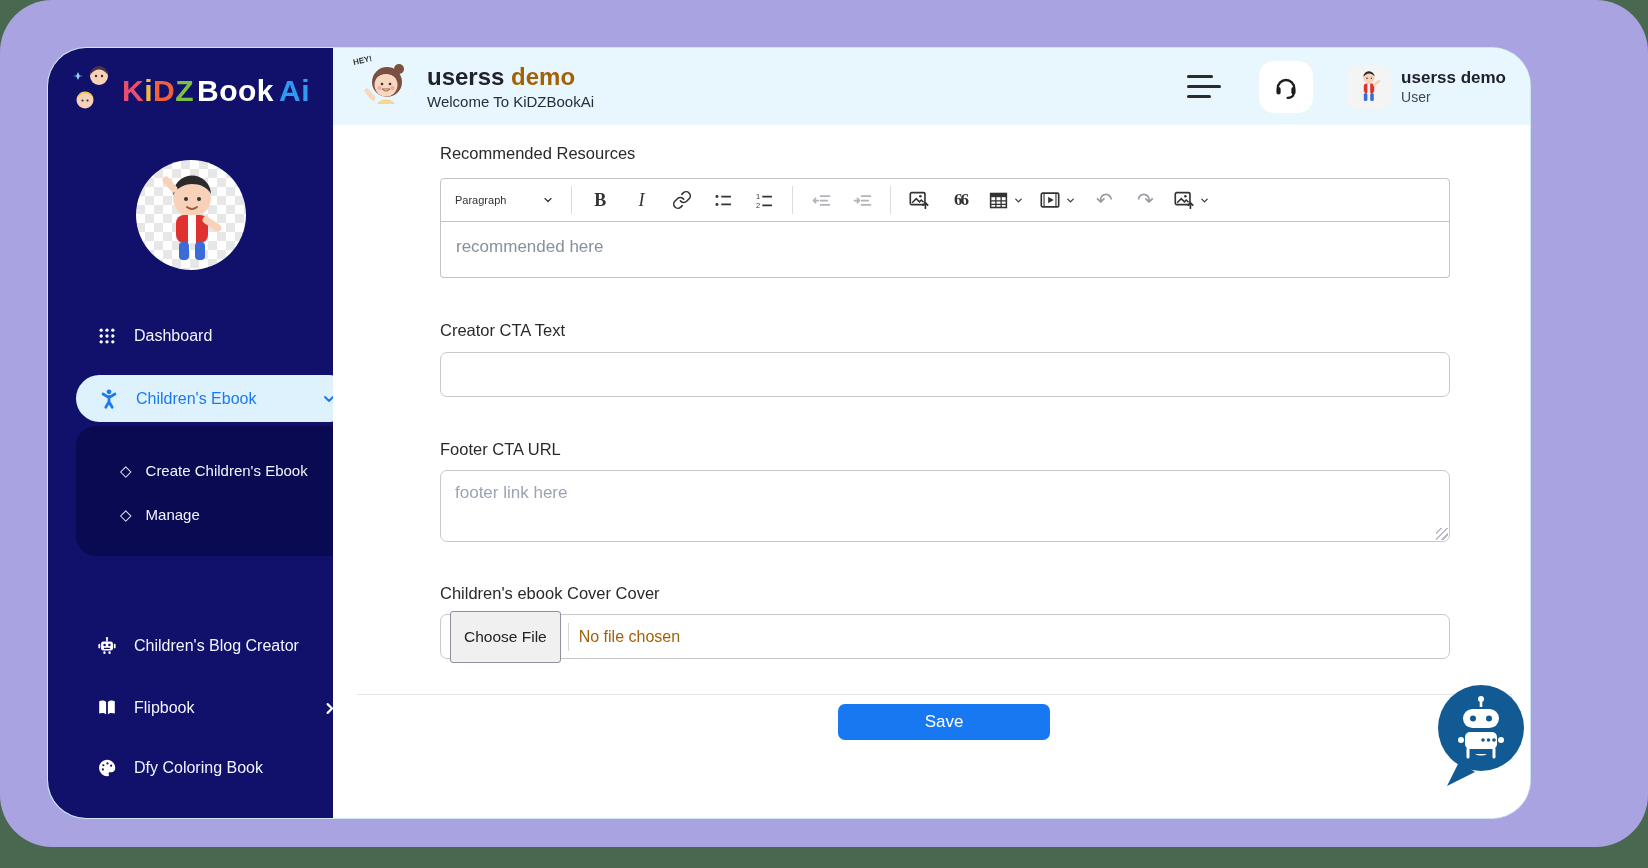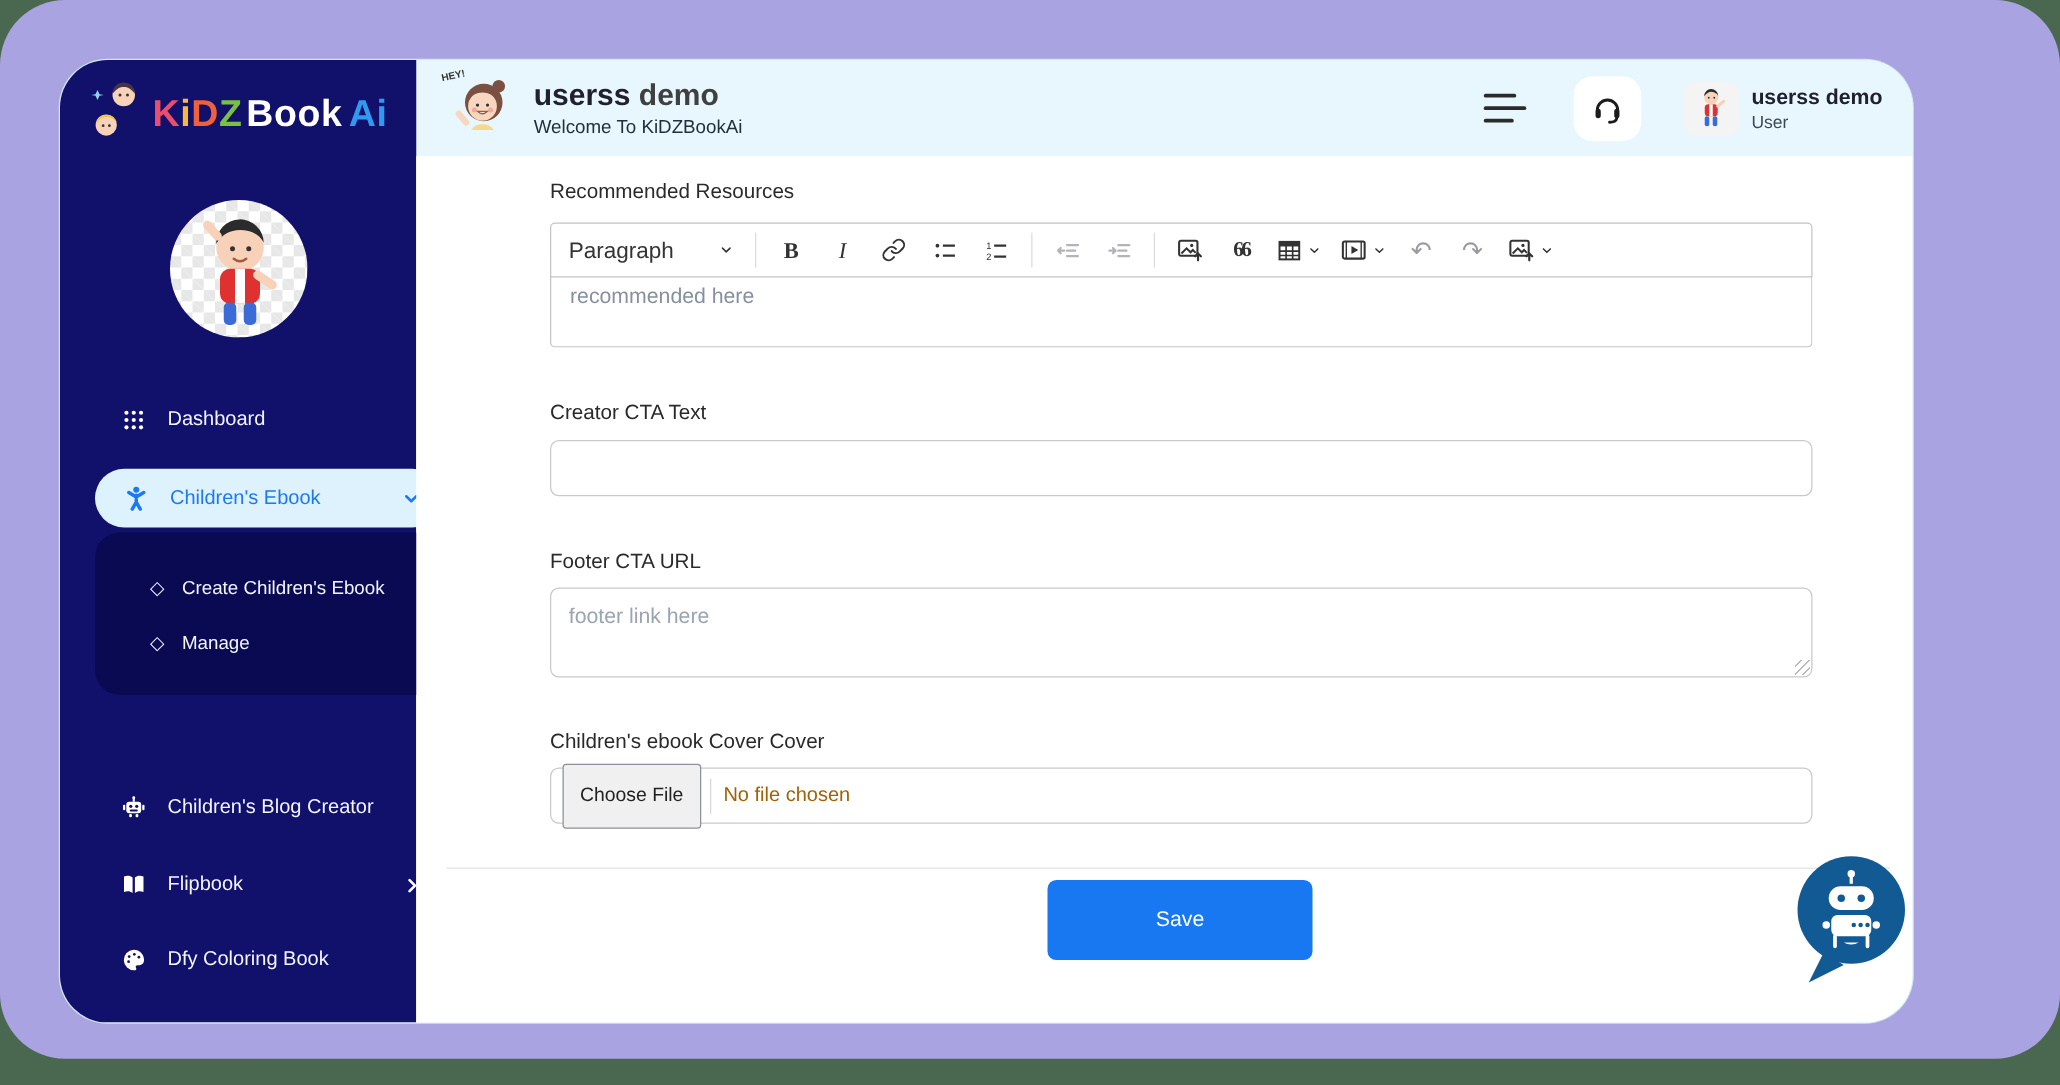--- a/index.html
+++ b/index.html
@@ -28,60 +28,60 @@
   .sub-item { position:absolute; left:0; width:100%; height:40px; display:flex; align-items:center; gap:14px; padding-left:44px; font-size:15px; color:#f2f4ff; cursor:pointer; }
   .diamond { font-size:15px; line-height:1; }
 
   
   .main-col { flex:1; display:flex; flex-direction:column; min-width:0; }
   .topbar { height:77px; min-height:77px; background:#e8f6fd; display:flex; align-items:center; padding:0 24px 0 26px; white-space:nowrap; }
   .greet-avatar { position:relative; width:54px; height:54px; margin-right:14px; }
   .hey-tag { position:absolute; left:-6px; top:-4px; font-size:8px; font-weight:bold; color:#333; transform:rotate(-12deg); }
   .title-block { display:flex; flex-direction:column; gap:2px; }
   .title-line { font-size:24px; font-weight:bold; color:#20202e; }
-  .title-line .accent { color:#404040; }
+  .title-line .accent { color:#a16207; }
   .subtitle-line { font-size:15px; color:#22303e; }
   .topbar-right { margin-left:auto; display:flex; align-items:center; gap:34px; }
   .hamburger { display:flex; flex-direction:column; gap:7px; cursor:pointer; padding:4px; }
   .hamburger span { height:3px; background:#2b2b2b; border-radius:2px; }
   .hb1{width:26px;} .hb2{width:34px;} .hb3{width:24px;}
   .headset-btn { width:54px; height:52px; background:#ffffff; border-radius:15px; display:flex; align-items:center; justify-content:center; cursor:pointer; border:none; }
   .user-chip { display:flex; align-items:center; gap:10px; cursor:pointer; }
   .user-chip .uavatar { width:44px; height:44px; border-radius:10px; background:#f4f4f4; overflow:hidden; display:flex; align-items:flex-end; justify-content:center; }
   .user-meta { display:flex; flex-direction:column; gap:1px; }
   .user-name { font-size:17px; font-weight:bold; color:#20202e; }
   .user-role { font-size:14px; color:#3c4856; }
 
   .content { position:relative; flex:1; background:#ffffff; }
   .field-label { position:absolute; left:107px; font-size:16.5px; color:#2a2a2a; }
 
   
   .rte-toolbar { position:absolute; left:107px; top:53px; width:1010px; height:44px; background:#fff; border:1px solid #c4c4c4; border-radius:4px 4px 0 0; display:flex; align-items:center; padding:0 12px; gap:15px; }
-  .rte-body { position:absolute; left:107px; top:96px; width:1010px; height:57px; border:1px solid #c4c4c4; border-top:none; border-radius:0 0 4px 4px; padding:6px 15px; font-size:17px; color:#86909e; cursor:text; }
-  .para-select { display:flex; align-items:center; gap:36px; font-size:18px; color:#333; cursor:pointer; padding:4px 2px; }
+  .rte-body { position:absolute; left:107px; top:96px; width:1010px; height:57px; border:1px solid #c4c4c4; border-top:none; border-radius:0 0 4px 4px; padding:16px 15px; font-size:17px; color:#86909e; cursor:text; }
+  .para-select { display:flex; align-items:center; gap:36px; font-size:11px; color:#333; cursor:pointer; padding:4px 2px; }
   .tsep { width:1px; height:28px; background:#dcdcdc; }
   .tbtn { border:none; background:none; width:26px; height:30px; display:flex; align-items:center; justify-content:center; cursor:pointer; color:#333; }
   .tbtn.withchev { width:auto; gap:4px; }
   .bold-glyph { font-weight:bold; font-size:18px; font-family:"Liberation Serif",serif; }
   .italic-glyph { font-style:italic; font-size:18px; font-family:"Liberation Serif",serif; }
   .quote-glyph { font-weight:bold; font-size:17px; letter-spacing:-2px; font-family:"Liberation Serif",serif; }
   .arrow-glyph { font-size:20px; color:#9a9aa2; font-family:"DejaVu Sans",sans-serif; }
 
   .text-input { position:absolute; left:107px; width:1010px; height:45px; border:1px solid #c9c9c9; border-radius:7px; padding:0 14px; font-size:16px; color:#333; background:#fff; font-family:"Liberation Sans",sans-serif; }
   .text-area { position:absolute; left:107px; width:1010px; height:72px; border:1px solid #c9c9c9; border-radius:7px; padding:12px 14px; font-size:17px; color:#333; background:#fff; resize:none; font-family:"Liberation Sans",sans-serif; }
   .text-area::placeholder, .text-input::placeholder { color:#9aa4b2; }
   .resize-grip { position:absolute; left:1103px; width:12px; height:12px; background:repeating-linear-gradient(135deg,transparent 0 3px,#b9b9c3 3px 4.5px); cursor:nwse-resize; }
 
   .file-box { position:absolute; left:107px; top:489px; width:1010px; height:45px; border:1px solid #c9c9c9; border-radius:7px; display:flex; align-items:center; padding:0 9px; gap:0; background:#fff; }
   .choose-btn { background:#f0f0f0; border:1px solid #8f8f9d; border-radius:3px; padding:16px 13px; font-size:15.5px; color:#222; cursor:pointer; font-family:"Liberation Sans",sans-serif; }
   .file-sep { width:1px; height:28px; background:#d7d7d7; margin-left:7px; }
   .file-status { font-size:16px; color:#a16207; margin-left:10px; }
 
   .divider { position:absolute; left:24px; right:18px; top:569px; border-top:1px solid #e4e4e4; }
-  .save-btn { position:absolute; left:505px; top:579px; width:212px; height:64px; background:#1778f2; border:none; border-radius:7px; color:#fff; font-size:17px; cursor:pointer; font-family:"Liberation Sans",sans-serif; }
+  .save-btn { position:absolute; left:505px; top:579px; width:212px; height:36px; background:#1778f2; border:none; border-radius:7px; color:#fff; font-size:17px; cursor:pointer; font-family:"Liberation Sans",sans-serif; }
 
   .robot-fab { position:absolute; left:1387px; top:636px; width:92px; height:106px; cursor:pointer; }
 </style>
 </head>
 <body>
 
 <div class="purple-frame"></div>
 
 <div class="app-window">
 

